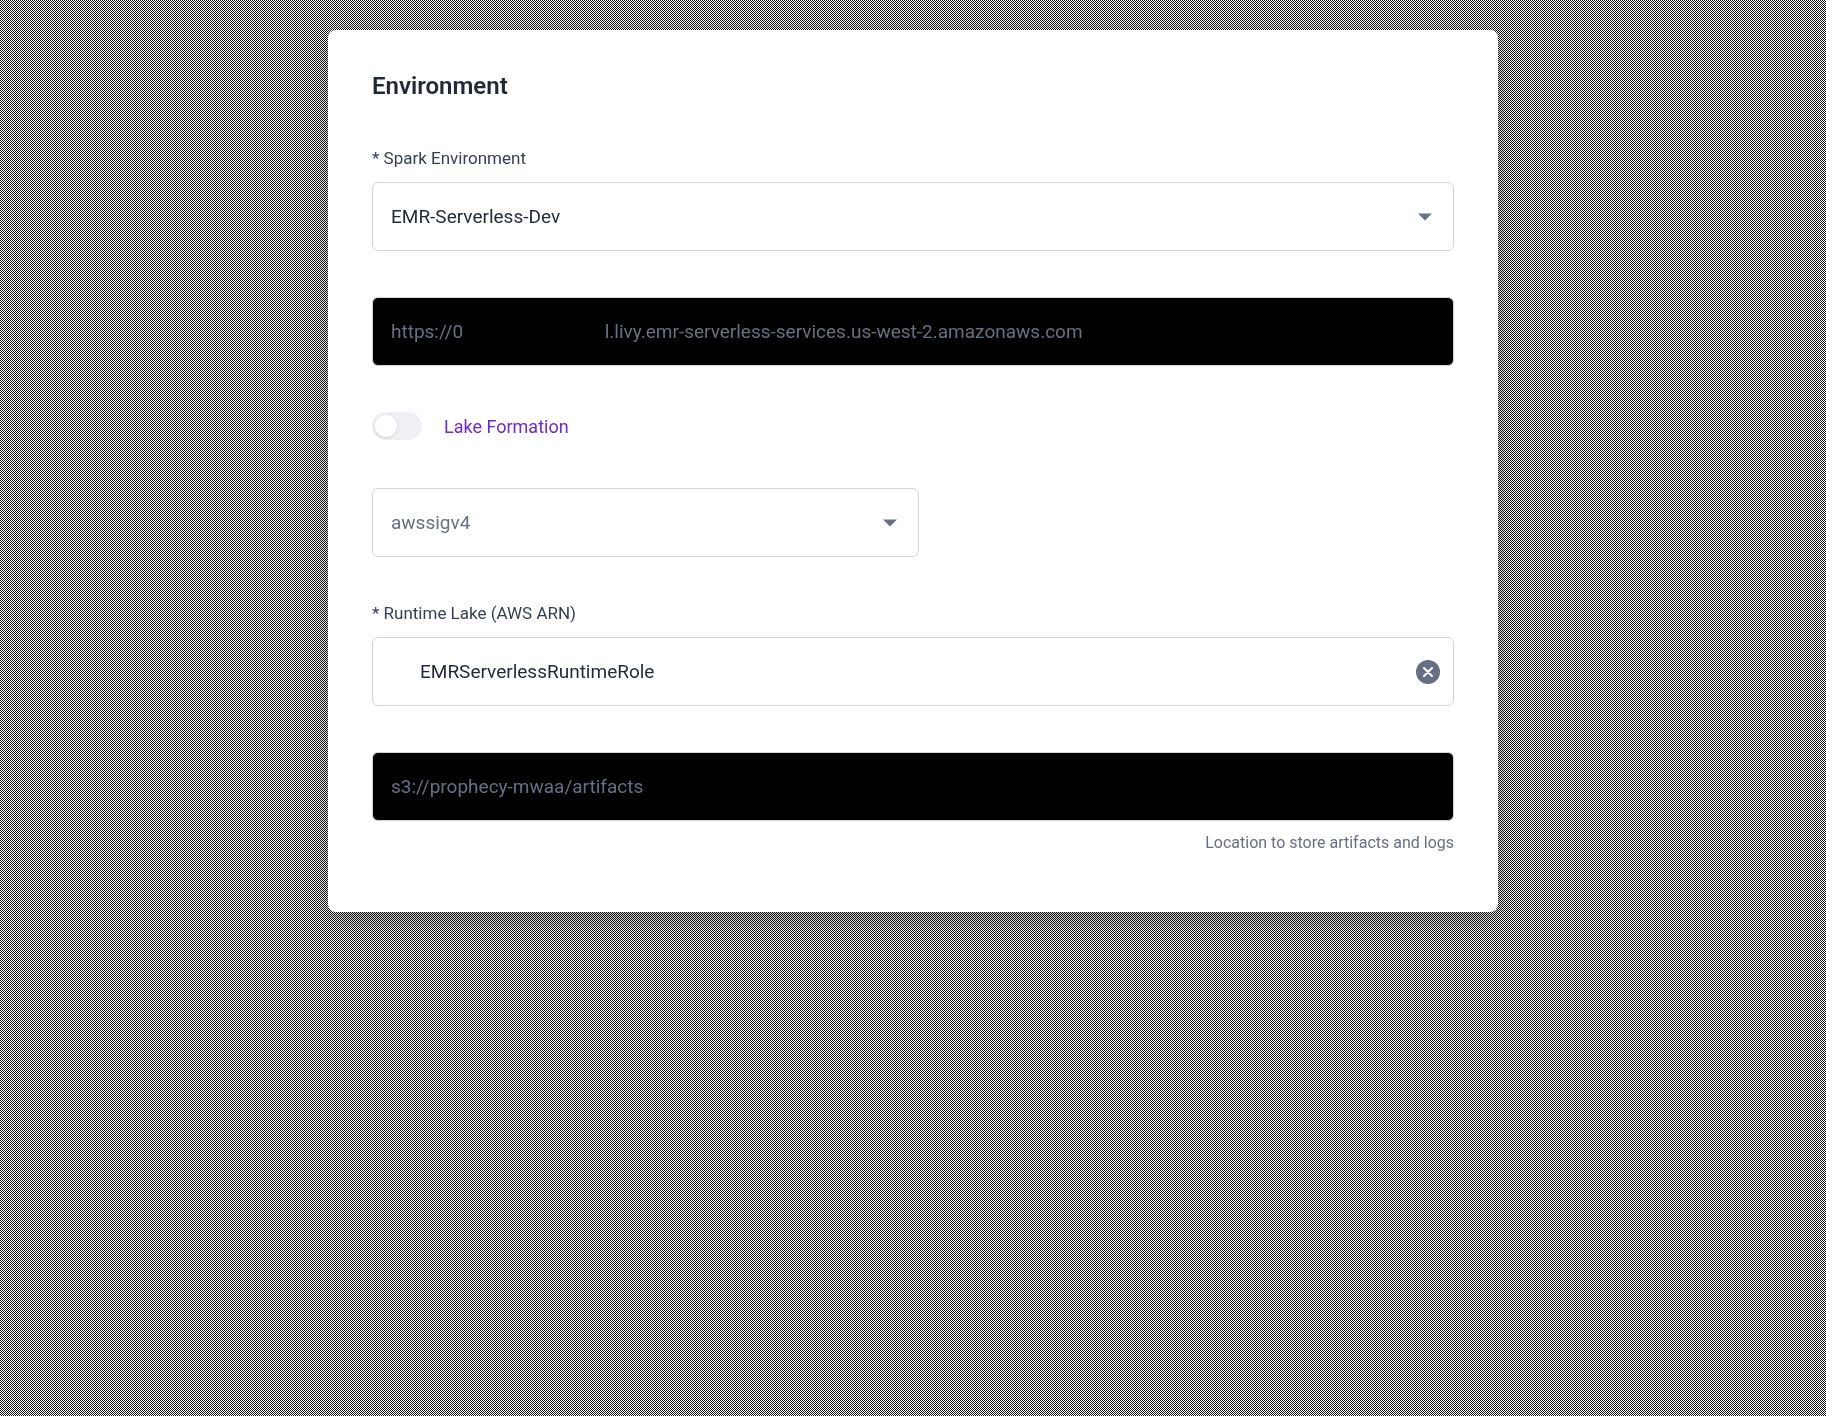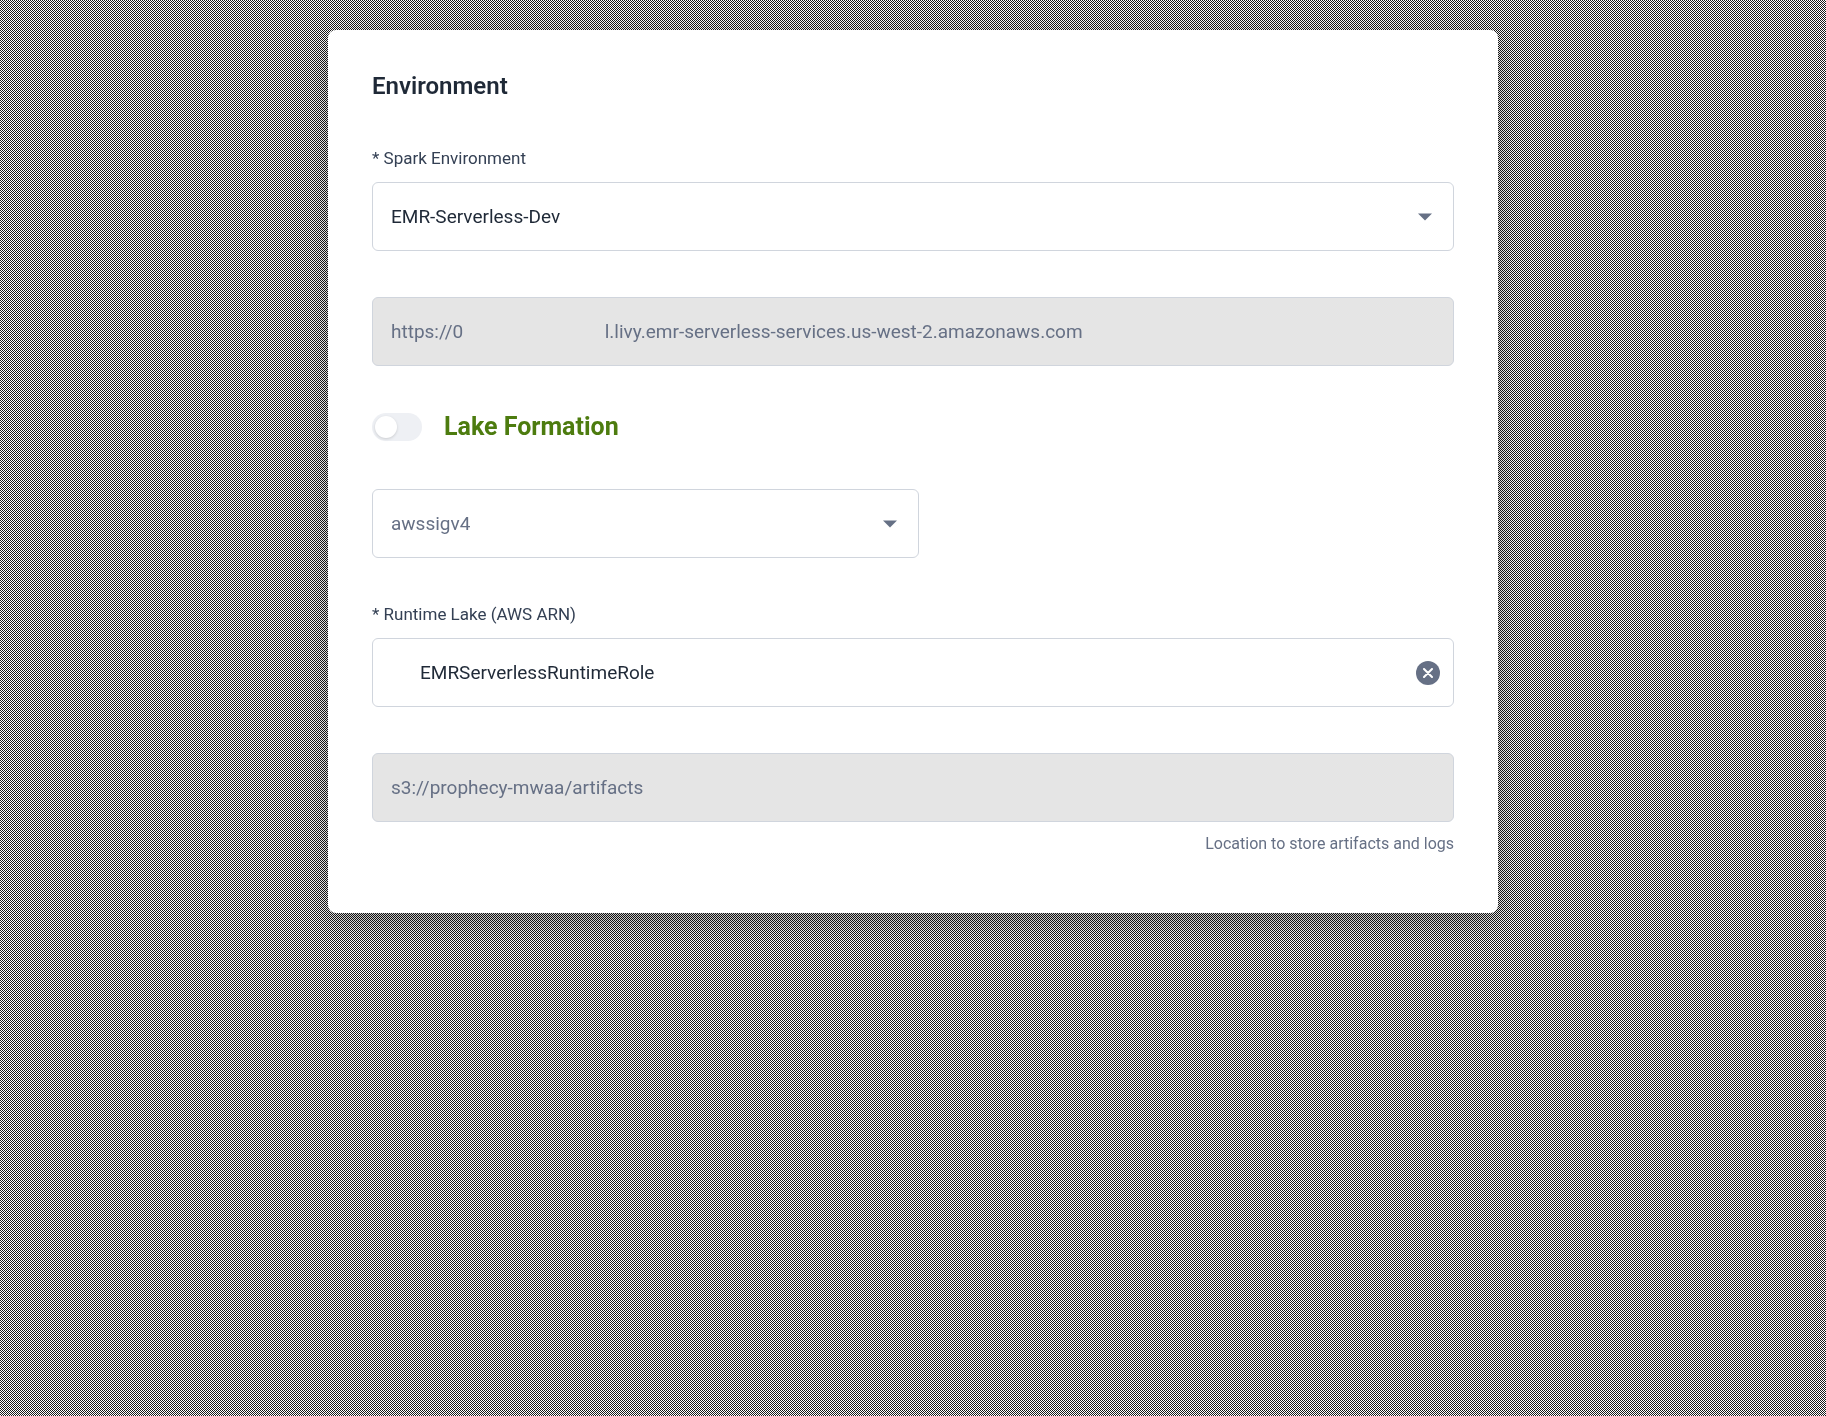--- a/index.html
+++ b/index.html
@@ -58,21 +58,21 @@
     color: #1f2937;
     background: #fff;
     outline: none;
     font-family: inherit;
   }
   .select-small {
     width: 547px;
   }
   .text-input.readonly {
     color: #667085;
-    background: #e5e5e5;
+    background: #000000;
   }
   .text-input::placeholder {
     color: #667085;
   }
   .caret {
     position: absolute;
     right: 22px;
     top: 50%;
     transform: translateY(-50%);
     pointer-events: none;
@@ -100,23 +100,23 @@
     width: 22px;
     height: 22px;
     background: #fff;
     border-radius: 50%;
     position: absolute;
     top: 3px;
     left: 3px;
     box-shadow: 0 1px 3px rgba(0,0,0,0.15);
   }
   .toggle-label {
-    font-size: 25px;
-    color: #4d7c0f;
-    font-weight: 700;
+    font-size: 18px;
+    color: #6d28d9;
+    font-weight: 400;
   }
   .clear-btn {
     position: absolute;
     right: 14px;
     top: 50%;
     transform: translateY(-50%);
     width: 24px;
     height: 24px;
     border-radius: 50%;
     background: #667085;

